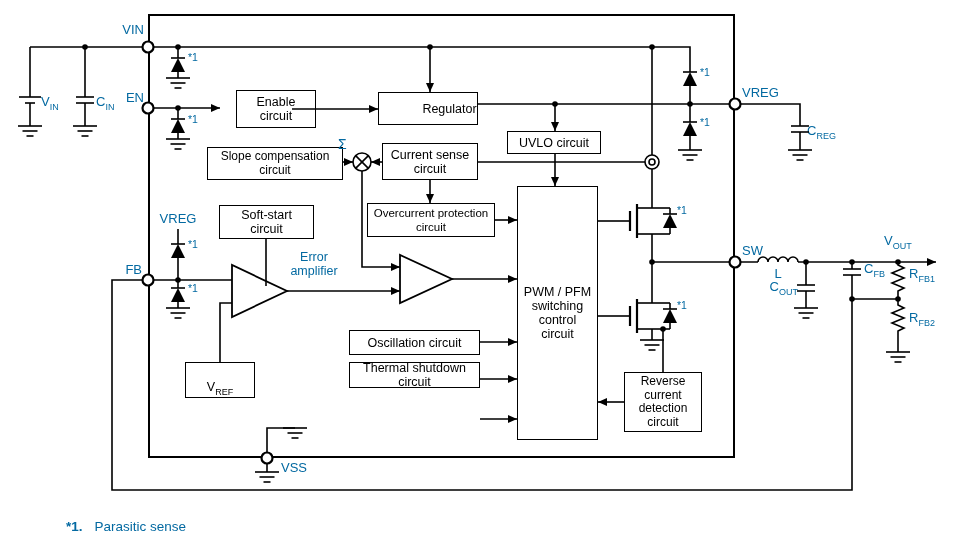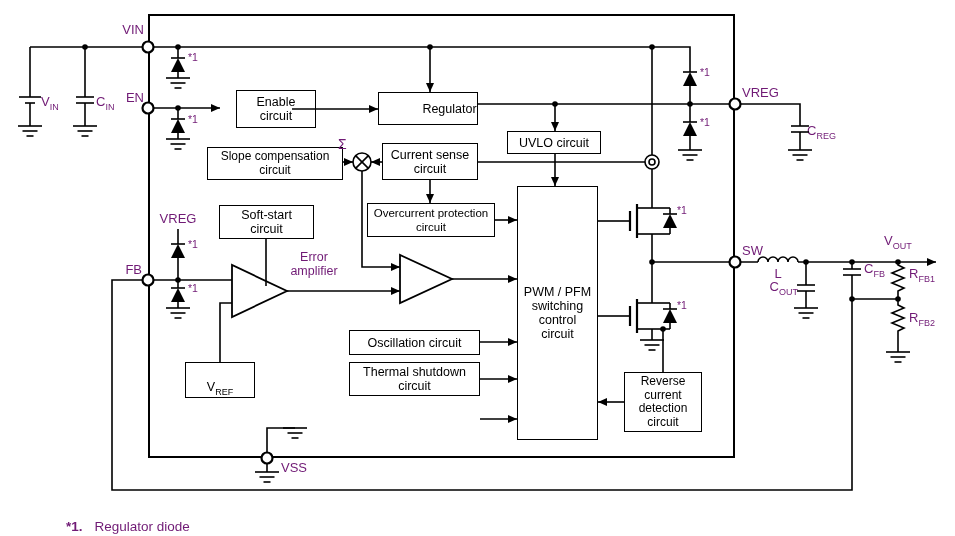--- a/index.html
+++ b/index.html
@@ -1,21 +1,21 @@
 <!DOCTYPE html>
 <html><head>
 <meta charset="utf-8">
 <style>
   html,body{margin:0;padding:0;background:#fff;}
   #stage{position:relative;width:955px;height:536px;background:#fff;overflow:hidden;
          font-family:"Liberation Sans",sans-serif;color:#000;}
   .b{position:absolute;box-sizing:border-box;border:1.8px solid #000;background:#fff;
      display:flex;align-items:center;justify-content:center;text-align:center;
      white-space:pre-line;font:12.5px/14px "Liberation Sans",sans-serif;color:#000;}
-  .t{position:absolute;font:13px/15px "Liberation Sans",sans-serif;white-space:pre-line;color:#701a75;}
+  .t{position:absolute;font:13px/15px "Liberation Sans",sans-serif;white-space:pre-line;color:#0369a1;}
   .c{text-align:center;} .r{text-align:right;}
   .s9{font-size:11.5px;line-height:14px;} .s8{font-size:12px;line-height:13.5px;}
   .note{font-size:10.5px;line-height:12px;}
   sub{font-size:9px;line-height:0;}
   #chip{position:absolute;left:148px;top:14px;width:587px;height:444px;
         border:2.5px solid #000;box-sizing:border-box;}
   #ovl{position:absolute;left:0;top:0;pointer-events:none;}
   .fn{font:13.5px "Liberation Sans",sans-serif;}
   .fn b{margin-right:12px;}
 </style>
@@ -36,21 +36,21 @@
   <div class="b" style="left:507px;top:131px;width:94px;height:23px;">UVLO circuit</div>
   <div class="b s9" style="left:367px;top:203px;width:128px;height:34px;">Overcurrent protection
 circuit</div>
   <div class="b" style="left:219px;top:205px;width:95px;height:34px;">Soft-start
 circuit</div>
   <div class="b" style="left:517px;top:186px;width:81px;height:254px;">PWM / PFM
 switching
 control
 circuit</div>
   <div class="b" style="left:349px;top:330px;width:131px;height:25px;">Oscillation circuit</div>
-  <div class="b" style="left:349px;top:362px;width:131px;height:34px;">Thermal shutdown
+  <div class="b" style="left:349px;top:362px;width:131px;height:26px;">Thermal shutdown
 circuit</div>
   <div class="b s8" style="left:624px;top:372px;width:78px;height:60px;">Reverse
 current
 detection
 circuit</div>
   <div class="b" style="left:185px;top:362px;width:70px;height:36px;"><span>
     <span>V</span><sub>REF</sub></span>
   </div>
 
   <div class="t r" style="left:100px;top:22px;width:44px;">VIN</div>
@@ -82,21 +82,21 @@
   <div class="t note" style="left:188px;top:51px;">*1</div>
   <div class="t note" style="left:188px;top:113px;">*1</div>
   <div class="t note" style="left:188px;top:238px;">*1</div>
   <div class="t note" style="left:188px;top:282px;">*1</div>
   <div class="t note" style="left:700px;top:66px;">*1</div>
   <div class="t note" style="left:700px;top:116px;">*1</div>
   <div class="t note" style="left:677px;top:204px;">*1</div>
   <div class="t note" style="left:677px;top:299px;">*1</div>
 
   <div class="t fn" style="left:66px;top:504px;">
-    <b>*1.</b><span>Regulator diode</span>
+    <b>*1.</b><span>Parasitic sense</span>
   </div>
 
   <svg id="ovl" width="955" height="536" viewBox="0 0 955 536">
     <defs>
       <marker id="arr" markerWidth="10" markerHeight="8" refX="9" refY="4" orient="auto" markerUnits="userSpaceOnUse">
         <polygon points="0,0 9,4 0,8" fill="#000"></polygon>
       </marker>
       <g id="gnd">
         <line x1="-12" y1="0" x2="12" y2="0"></line>
           <line x1="-7.5" y1="5" x2="7.5" y2="5"></line>

